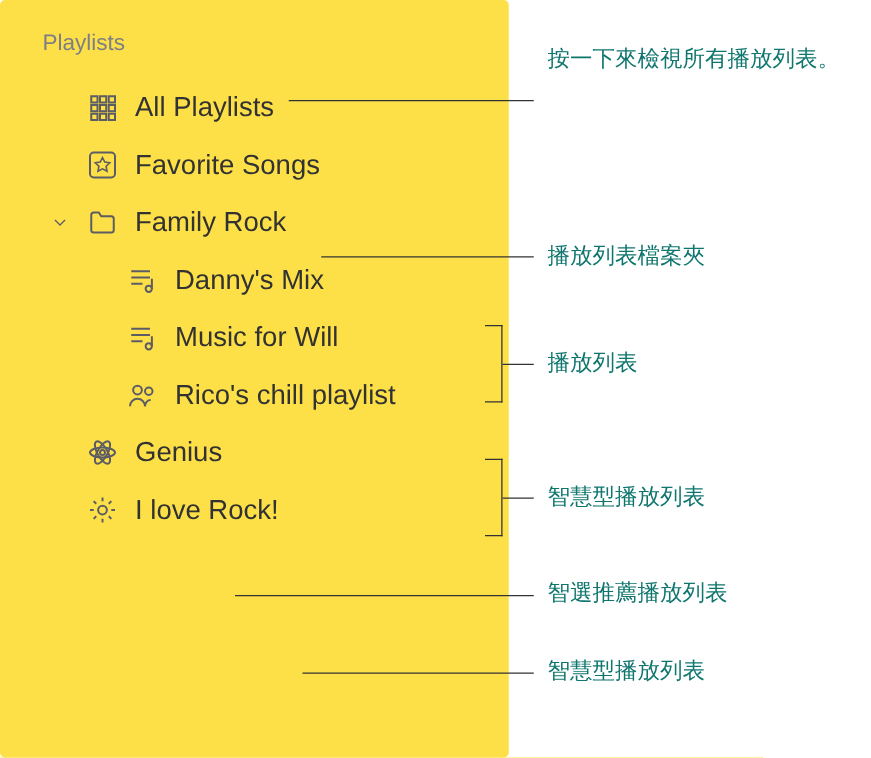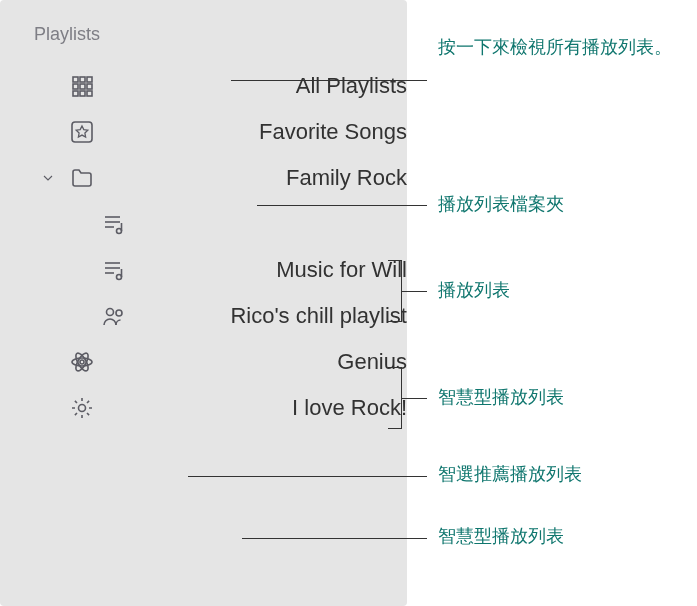--- a/index.html
+++ b/index.html
@@ -10,40 +10,39 @@
     body {
       font-family: -apple-system, BlinkMacSystemFont, "Helvetica Neue", sans-serif;
       background: #fff;
       width: 697px;
       height: 606px;
       position: relative;
     }
     .sidebar {
       width: 407px;
       height: 606px;
-      background: #e5e5e5;
+      background: #fde047;
       padding: 24px 0;
       position: relative;
       border-radius: 4px;
     }
     .section-header {
       font-size: 18px;
       color: #7e7e85;
       padding-left: 34px;
       margin-bottom: 18px;
       font-weight: 400;
     }
     .playlist-item {
       display: flex;
       align-items: center;
       padding: 9px 0 9px 68px;
       font-size: 22px;
       color: #323232;
       cursor: pointer;
-      justify-content: space-between;
     }
     .playlist-item.nested {
       padding-left: 100px;
     }
     .playlist-item .icon {
       width: 28px;
       height: 28px;
       margin-right: 12px;
       flex-shrink: 0;
       display: flex;
@@ -137,20 +136,21 @@
   <div class="playlist-item nested">
     <span class="icon">
       <svg viewBox="0 0 24 24" width="24" height="24">
         <line x1="3" y1="5" x2="18" y2="5"></line>
           <line x1="3" y1="10" x2="18" y2="10"></line>
           <line x1="3" y1="15" x2="12" y2="15"></line>
         <circle cx="17" cy="19" r="2.5"></circle>
           <path d="M19.5 19V11"></path>
       </svg>
     </span>
+    <span>Danny's Mix</span>
   </div>
 
   <div class="playlist-item nested">
     <span class="icon">
       <svg viewBox="0 0 24 24" width="24" height="24">
         <line x1="3" y1="5" x2="18" y2="5"></line>
           <line x1="3" y1="10" x2="18" y2="10"></line>
           <line x1="3" y1="15" x2="12" y2="15"></line>
         <circle cx="17" cy="19" r="2.5"></circle>
           <path d="M19.5 19V11"></path>

